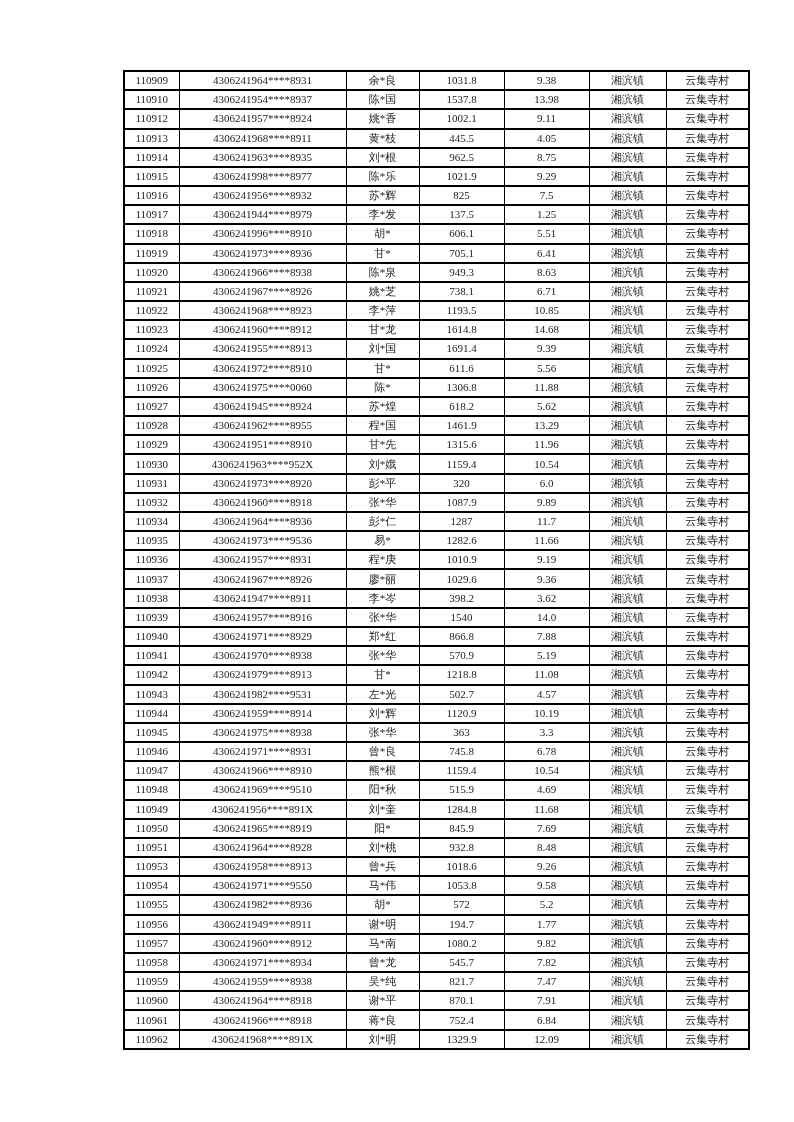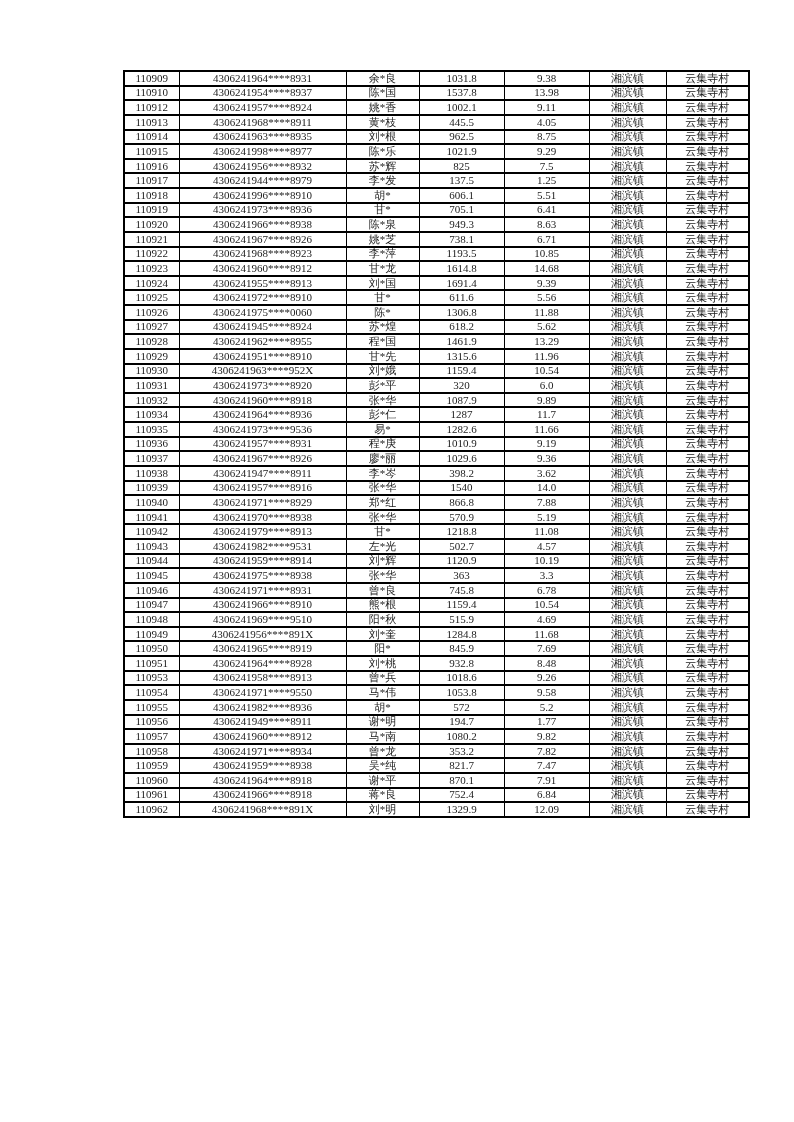--- a/index.html
+++ b/index.html
@@ -10,21 +10,21 @@
   }
   .page {
     position: relative;
     width: 794px; height: 1122px;
     background: #ffffff;
     overflow: hidden;
   }
   .table-wrap {
     position: absolute;
     left: 83px; top: 70px;
-    width: 625px; height: 748px; padding-left: 40px;
+    width: 625px; height: 980px; padding-left: 40px;
   }
   table.data-table {
     width: 100%; height: 100%;
     border-collapse: collapse;
     table-layout: fixed;
     border: 2px solid #000000;
   }
   table.data-table td {
     border-left: 1px solid #000000;
     border-right: 1px solid #000000;
@@ -474,21 +474,21 @@
             <td>马*南</td>
             <td>1080.2</td>
             <td>9.82</td>
             <td>湘滨镇</td>
             <td>云集寺村</td>
           </tr>
           <tr>
             <td>110958</td>
             <td>4306241971****8934</td>
             <td>曾*龙</td>
-            <td>353.2</td>
+            <td>545.7</td>
             <td>7.82</td>
             <td>湘滨镇</td>
             <td>云集寺村</td>
           </tr>
           <tr>
             <td>110959</td>
             <td>4306241959****8938</td>
             <td>吴*纯</td>
             <td>821.7</td>
             <td>7.47</td>

